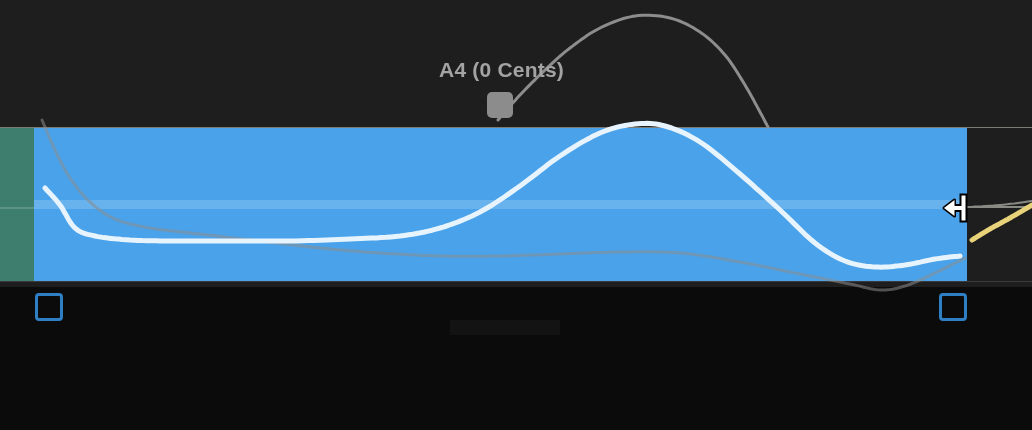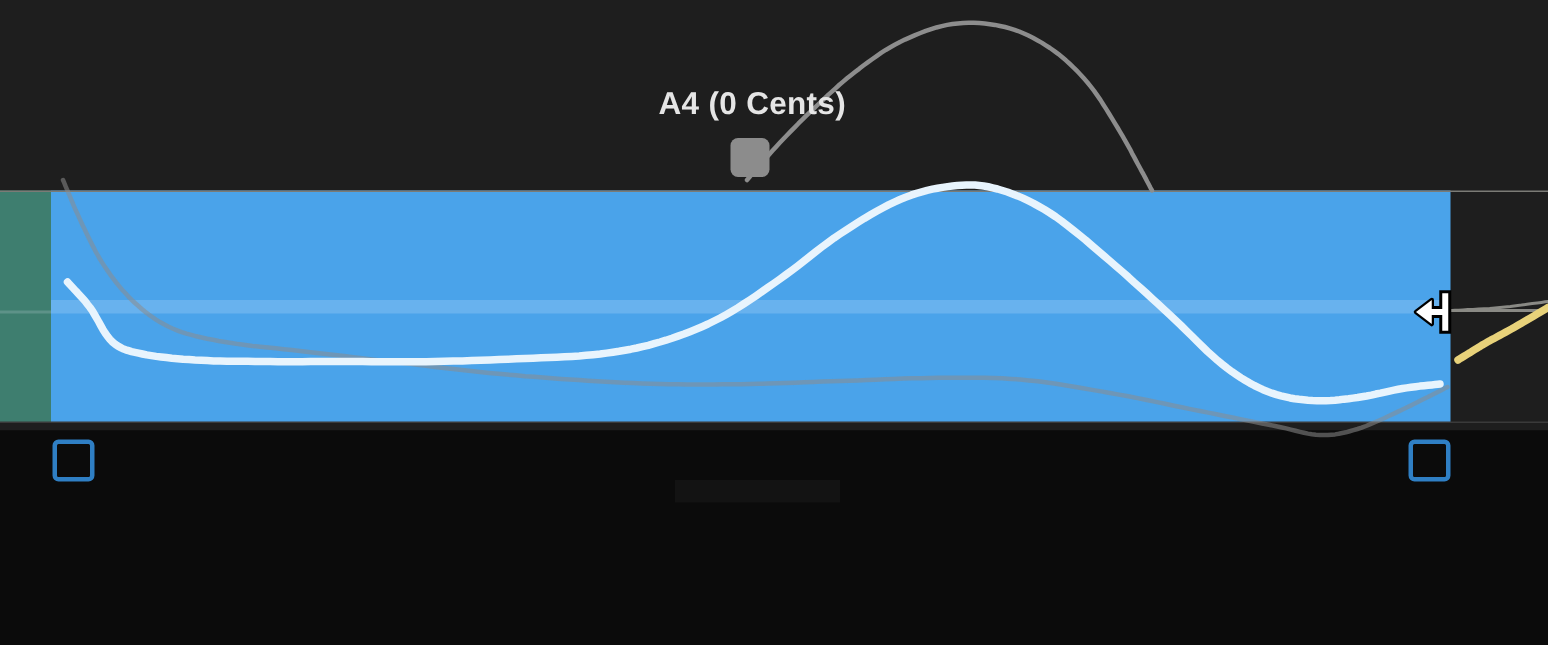--- a/index.html
+++ b/index.html
@@ -97,21 +97,21 @@
     width: 1032px; height: 430px;
     pointer-events: none;
   }
 
   
   #note-label {
     position: absolute;
     left: 0; top: 58px;
     width: 1003px;
     text-align: center;
-    color: #e5e5e5;
+    color: #a3a3a3;
     font-size: 21px;
     font-weight: bold;
     letter-spacing: 0.2px;
     white-space: nowrap;
   }
   #note-handle {
     position: absolute;
     left: 487px; top: 92px;
     width: 26px; height: 26px;
     background: #8c8c8c;

